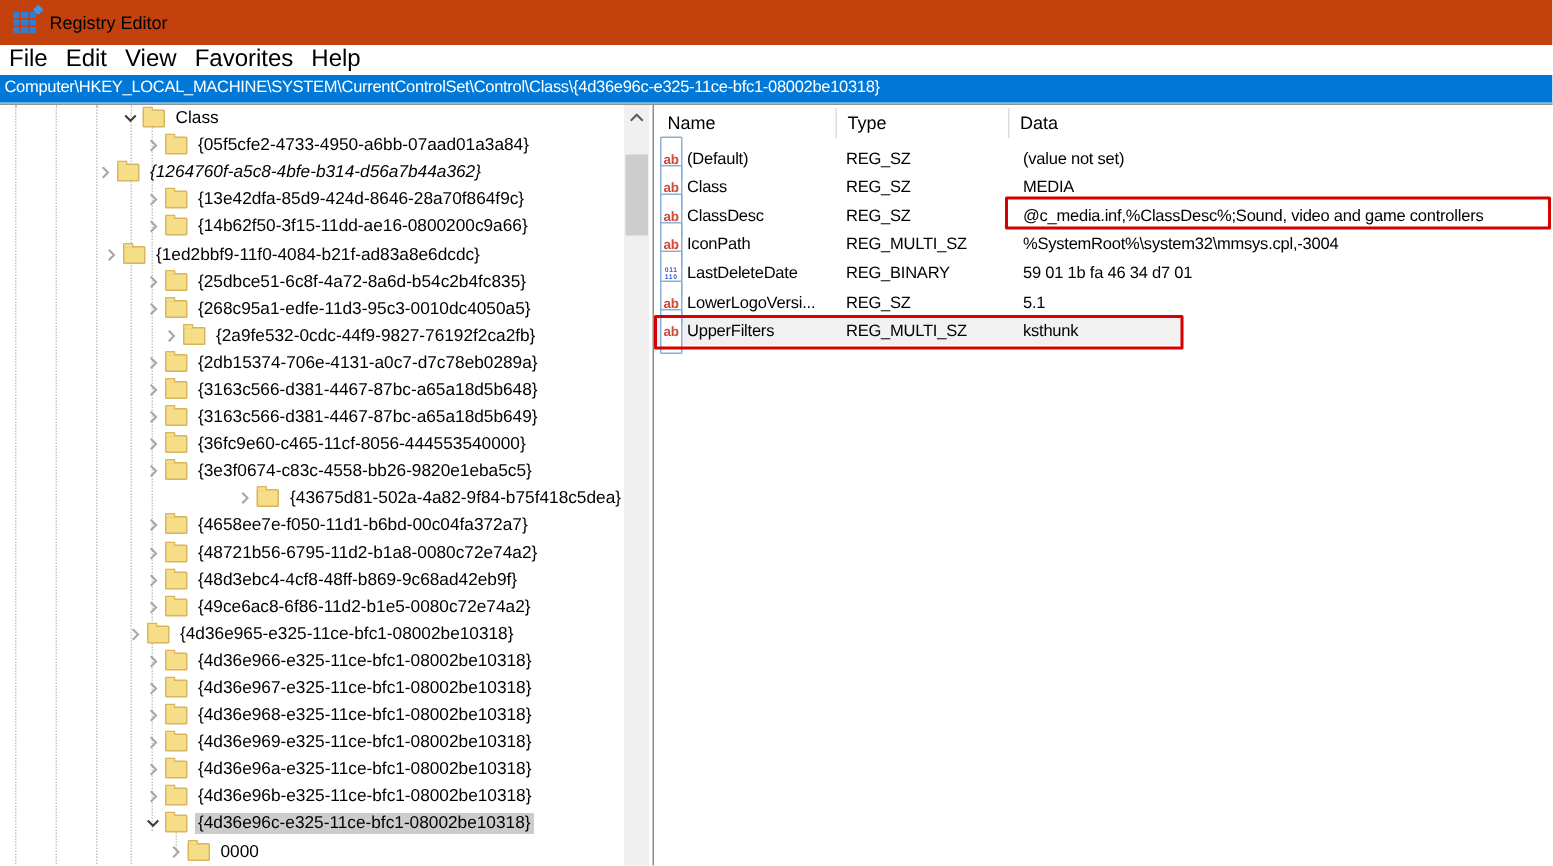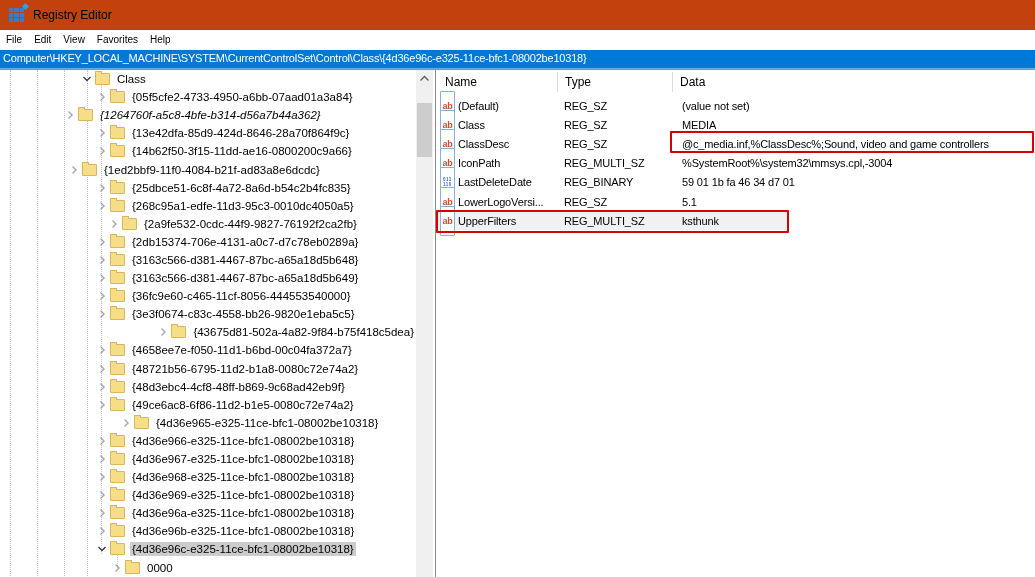--- a/index.html
+++ b/index.html
@@ -10,21 +10,21 @@
   .titlebar{position:absolute;top:0;left:0;right:0;height:30px;background:#c2410c;}
   .app-icon{position:absolute;left:9px;top:8px;width:15px;height:14px;
             display:grid;grid-template-columns:repeat(3,1fr);grid-template-rows:repeat(3,1fr);
             gap:1px;}
   .app-icon i{background:#2f7fd6;display:block;}
   .app-icon::after{content:"";position:absolute;top:-4px;right:-4px;width:5px;height:5px;
             background:#3f96e4;transform:rotate(45deg);}
   .title-text{position:absolute;left:33px;top:0;line-height:30px;font-size:12px;}
 
   
-  .menubar{position:absolute;top:30px;left:0;right:0;height:20px;background:#fff;font-size:10px;}
+  .menubar{position:absolute;top:30px;left:0;right:0;height:20px;background:#fff;font-size:16px;}
   .menu-item{display:inline-block;padding:0 6px;line-height:20px;cursor:default;}
 
   
   .addressbar{position:absolute;top:50px;left:0;right:0;height:17.5px;
        background:#0078d7;border-bottom:2.5px solid #61ade6;color:#fff;
        font-size:11px;letter-spacing:-0.2px;line-height:17.5px;padding-left:3px;
        white-space:nowrap;overflow:hidden;}
 
   
   .main{position:absolute;top:69px;left:0;right:0;height:508px;border-top:1px solid #919191;background:#fff;}
@@ -271,21 +271,21 @@
         </div>
         <div class="trow" style="padding-left: 96px;">
           <span class="chev">
             <svg width="12" height="12" viewBox="0 0 12 12">
               <polyline points="4.5,2.5 8,6 4.5,9.5" fill="none" stroke="#a6a6a6" stroke-width="1.4"></polyline>
             </svg>
           </span>
           <span class="folder"></span>
           <span class="tlabel">{49ce6ac8-6f86-11d2-b1e5-0080c72e74a2}</span>
         </div>
-        <div class="trow" style="padding-left: 120px;">
+        <div class="trow" style="padding-left: 84px;">
           <span class="chev">
             <svg width="12" height="12" viewBox="0 0 12 12">
               <polyline points="4.5,2.5 8,6 4.5,9.5" fill="none" stroke="#a6a6a6" stroke-width="1.4"></polyline>
             </svg>
           </span>
           <span class="folder"></span>
           <span class="tlabel">{4d36e965-e325-11ce-bfc1-08002be10318}</span>
         </div>
         <div class="trow" style="padding-left: 96px;">
           <span class="chev">

